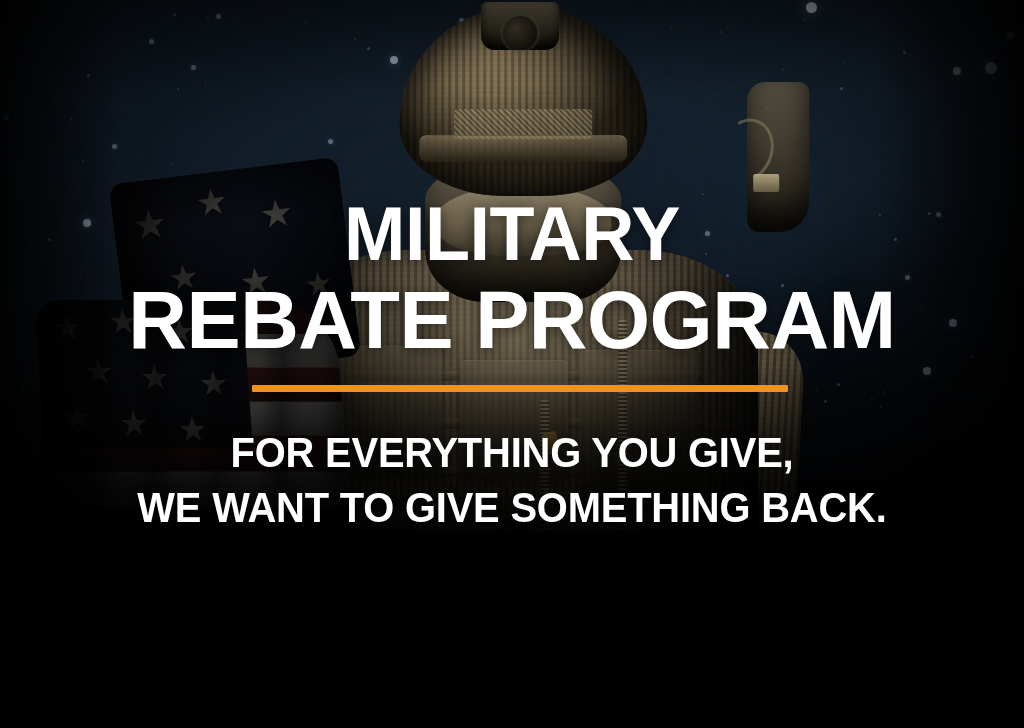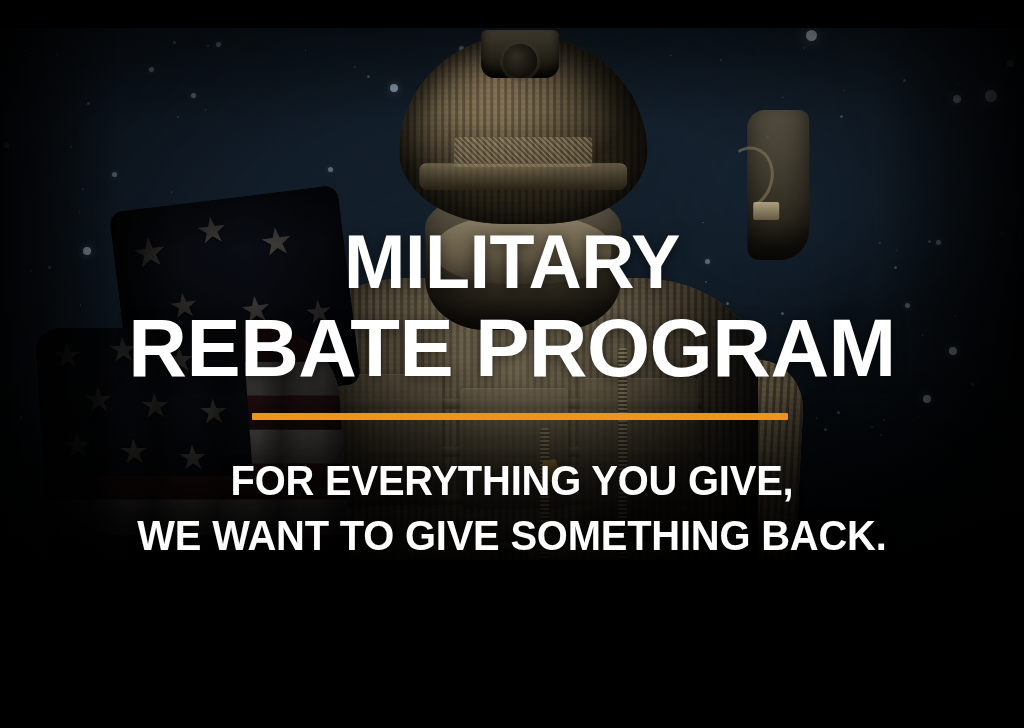--- a/index.html
+++ b/index.html
@@ -11,21 +11,20 @@
   body {
     font-family: "Liberation Sans", sans-serif;
   }
 
   .banner {
     position: relative;
     width: 1024px;
     height: 532px;
     overflow: hidden;
     background: #0f172a;
-    margin-top: 28px;
   }
 
   
   .sky {
     position: absolute;
     inset: 0;
     background:
       radial-gradient(ellipse 70% 55% at 78% 12%, #16222e 0%, #101a24 42%, rgba(9,14,19,0) 75%),
       radial-gradient(ellipse 80% 60% at 12% 20%, #101a25 0%, #0b131b 55%, rgba(6,10,14,0) 80%),
       linear-gradient(160deg, #0e1821 0%, #0b141c 38%, #070c11 70%, #03060a 100%);

